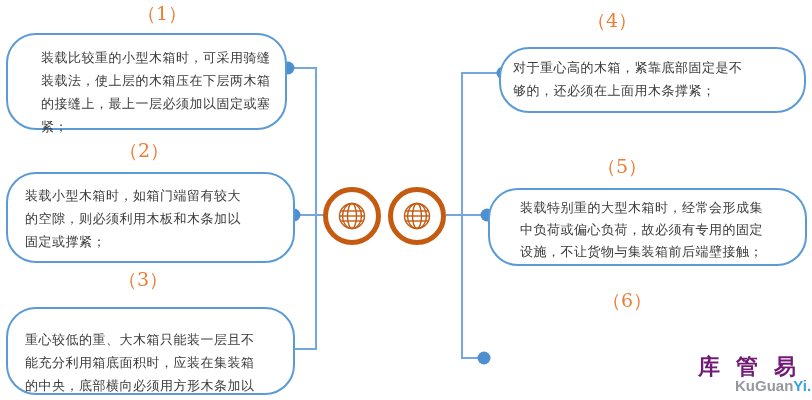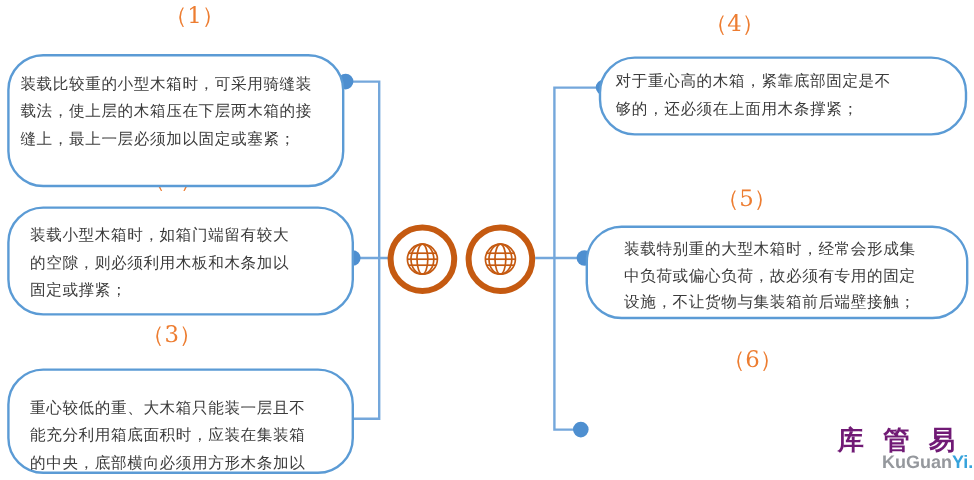--- a/index.html
+++ b/index.html
@@ -22,21 +22,21 @@
   #num-6{left:602px;top:289px;}
   
   .node-box{
     position:absolute;box-sizing:border-box;background:#ffffff;
     border:2px solid #5B9BD5;border-radius:30px;
   }
   .node-box p{
     margin:0;font-size:13px;line-height:23px;color:#3b3b3b;
     letter-spacing:0.5px;text-align:left;
   }
-  #box-1{left:6px;top:45px;width:281px;height:111px;padding:11px 13px 6px 9px;}
+  #box-1{left:6px;top:33px;width:281px;height:97px;padding:11px 13px 6px 33px;}
   #box-2{left:6px;top:172px;width:289px;height:91px;padding:10px 47px 6px 17px;}
   #box-3{left:6px;top:307px;width:289px;height:88px;padding:19px 34px 6px 17px;}
   #box-4{left:499px;top:47px;width:307px;height:66px;padding:8px 55px 4px 12px;font-family:Liberation Mono, monospace;}
   #box-5{left:488px;top:188px;width:319px;height:78px;padding:7px 36px 4px 30px;}
   #box-6{left:492px;top:325px;width:303px;height:65px;padding:8px 38px 4px 14px;}
   #box-5 p{line-height:22px;}
   
   #watermark{position:absolute;left:698px;top:355px;width:112px;}
   #watermark .brand{
     display:block;color:#701a75;font-weight:bold;font-size:22px;line-height:24px;

